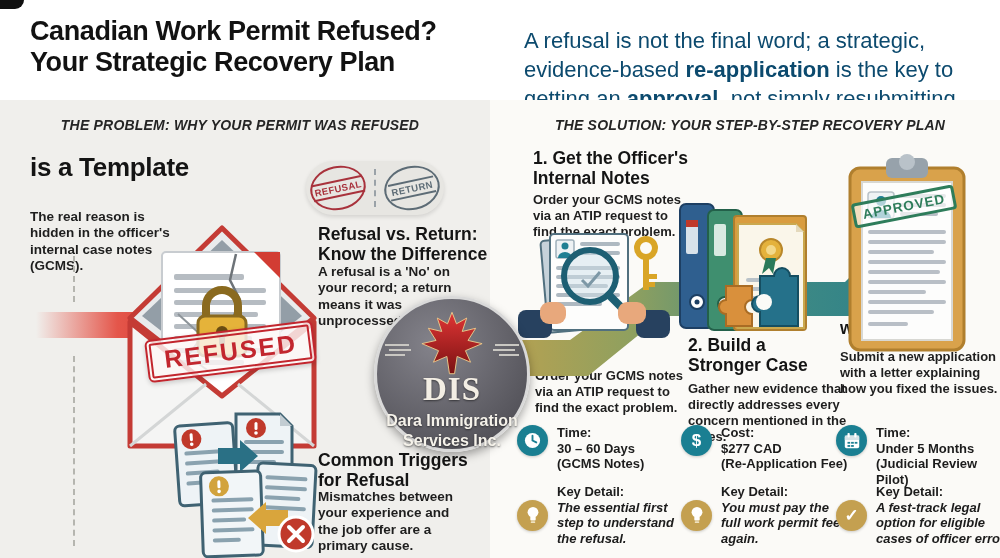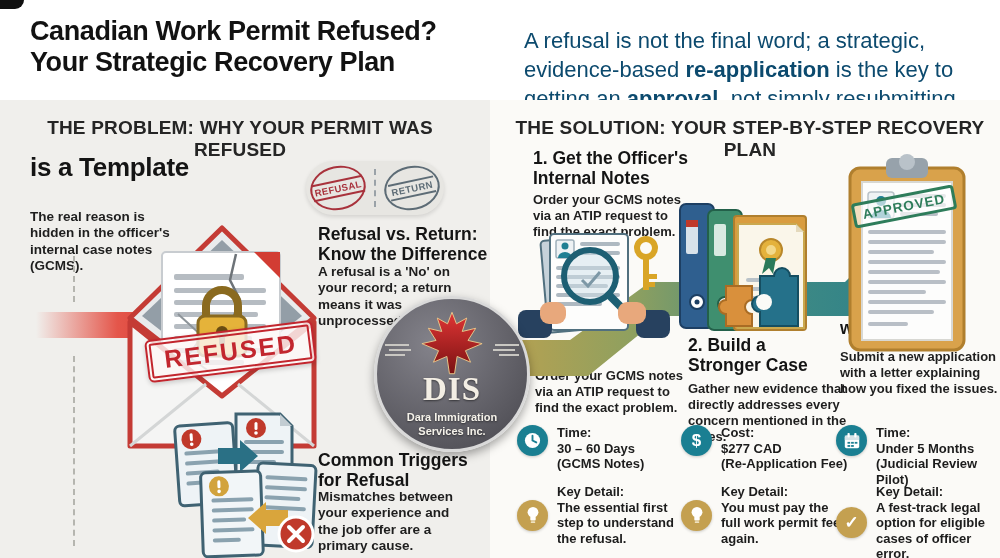--- a/index.html
+++ b/index.html
@@ -7,21 +7,21 @@
   .canvas{position:relative;width:1000px;height:558px;background:#fff;overflow:hidden;}
   
   .header{position:absolute;left:0;top:0;width:1000px;height:100px;background:#ffffff;border-bottom:3px solid #c2410c;}
   .corner-mark{position:absolute;left:0;top:0;width:24px;height:9px;background:#101010;border-bottom-right-radius:9px;}
   .main-title{position:absolute;left:30px;top:16px;font-size:27px;line-height:1.13;font-weight:800;color:#121212;letter-spacing:-0.4px;}
   .subtitle{position:absolute;left:524px;top:26px;width:452px;font-size:22px;line-height:1.32;color:#0c4a6e;font-weight:500;}
   .subtitle b{font-weight:800;}
   
   .panel-left{position:absolute;left:0;top:100px;width:490px;height:458px;background:#f0efec;}
   .panel-right{position:absolute;left:490px;top:100px;width:510px;height:458px;background:#fbfaf7;}
-  .section-title{position:absolute;top:117px;font-size:19px;font-weight:800;color:#252525;text-align:center;letter-spacing:0.2px;}
+  .section-title{position:absolute;top:117px;font-size:14px;font-weight:800;color:#252525;text-align:center;letter-spacing:0.2px;font-style:italic;}
   .section-title.left{left:25px;width:430px;}
   .section-title.right{left:515px;width:470px;}
   .h-block{position:absolute;font-weight:800;color:#141414;line-height:1.14;}
   .p-block{position:absolute;font-weight:700;color:#1e1e1e;line-height:1.22;font-size:13.5px;}
   
   .h-letter{left:30px;top:153px;font-size:26px;letter-spacing:-0.3px;}
   .p-letter{left:30px;top:209px;width:152px;}
   .dash-line{position:absolute;border-left:2px dashed #b5b5af;}
   .red-band{position:absolute;left:36px;top:312px;width:148px;height:26px;background:linear-gradient(90deg,rgba(226,59,46,0) 0%,rgba(226,59,46,0.85) 55%,#d7352b 100%);}
   .env-wrap{position:absolute;left:118px;top:196px;width:208px;height:256px;}
@@ -35,21 +35,21 @@
   .h-rvr{left:318px;top:225px;font-size:17.5px;}
   .p-rvr{left:318px;top:264px;width:142px;}
   .docs-wrap{position:absolute;left:170px;top:406px;width:158px;height:152px;}
   .h-ct{left:318px;top:451px;font-size:17.5px;}
   .p-ct{left:318px;top:489px;width:148px;}
   
   .logo{position:absolute;left:374px;top:296px;width:150px;height:150px;border-radius:50%;background:radial-gradient(circle at 38% 30%,#84838b,#59585f 70%,#45444b);border:3px solid #d9d9d9;box-shadow:0 4px 10px rgba(0,0,0,0.35);z-index:6;text-align:center;}
   .logo .leaf{position:absolute;left:38px;top:12px;width:74px;height:64px;}
   .logo .speed{position:absolute;top:44px;width:26px;height:14px;}
   .logo .abbr{position:absolute;left:0;top:72px;width:100%;font-family:"Liberation Serif",serif;font-size:33px;font-weight:700;color:#f3eee4;letter-spacing:1px;text-shadow:0 1px 2px rgba(0,0,0,0.5);text-align:center;}
-  .logo .name{position:absolute;left:0;top:112px;width:100%;font-size:11px;font-weight:700;color:#f5f2ea;line-height:1.25;text-shadow:0 1px 2px rgba(0,0,0,0.5);}
+  .logo .name{position:absolute;left:0;top:112px;width:100%;font-size:16px;font-weight:700;color:#f5f2ea;line-height:1.25;text-shadow:0 1px 2px rgba(0,0,0,0.5);}
   
   .h-s1{left:533px;top:149px;font-size:17.5px;}
   .p-s1{left:533px;top:192px;width:158px;font-size:13px;}
   .h-s2{left:688px;top:336px;font-size:17.5px;}
   .p-s2{left:688px;top:381px;width:188px;font-size:13px;}
   .h-s3{left:840px;top:299px;font-size:17.5px;}
   .p-s3{left:840px;top:349px;width:162px;font-size:13px;}
   .caption-s1{left:535px;top:368px;width:158px;font-size:13px;}
   .arrow-svg{position:absolute;left:450px;top:130px;z-index:1;}
   .hands-wrap{position:absolute;left:518px;top:232px;width:152px;height:106px;z-index:2;}
@@ -57,21 +57,21 @@
   .clip-wrap{position:absolute;left:842px;top:150px;width:132px;height:205px;z-index:2;}
   .approved-stamp{position:absolute;left:852px;top:194px;transform:rotate(-11deg);font-size:13.5px;font-weight:800;color:#2e7d5b;border:3px solid #2e7d5b;border-radius:4px;padding:2px 7px;letter-spacing:1px;background:rgba(255,255,255,0.65);z-index:3;}
   
   .stat{position:absolute;display:flex;gap:9px;z-index:4;}
   .icon-circle{width:31px;height:31px;border-radius:50%;display:flex;align-items:center;justify-content:center;flex:0 0 31px;color:#fff;font-weight:800;font-size:17px;box-shadow:0 1px 3px rgba(0,0,0,0.2);}
   .icon-circle.teal{background:#1a7f92;}
   .icon-circle.gold{background:#c4a050;}
   .stat .txt{font-size:13px;line-height:1.2;color:#1c1c1c;}
   .stat .lbl,.stat .val{font-weight:800;}
   .stat .note{font-weight:600;}
-  .stat .kdtxt{font-weight:600;}
+  .stat .kdtxt{font-weight:600;font-style:italic;}
   .s-col1{left:517px;}.s-col2{left:681px;}.s-col3{left:836px;}
   .r-stats{top:425px;}.r-kd{top:484px;align-items:center;}
   .s-col1 .txt{width:122px;}.s-col2 .txt{width:128px;}.s-col3 .txt{width:132px;}
   svg{display:block;}
 </style>
 </head>
 <body>
 
 <div class="canvas">
 

